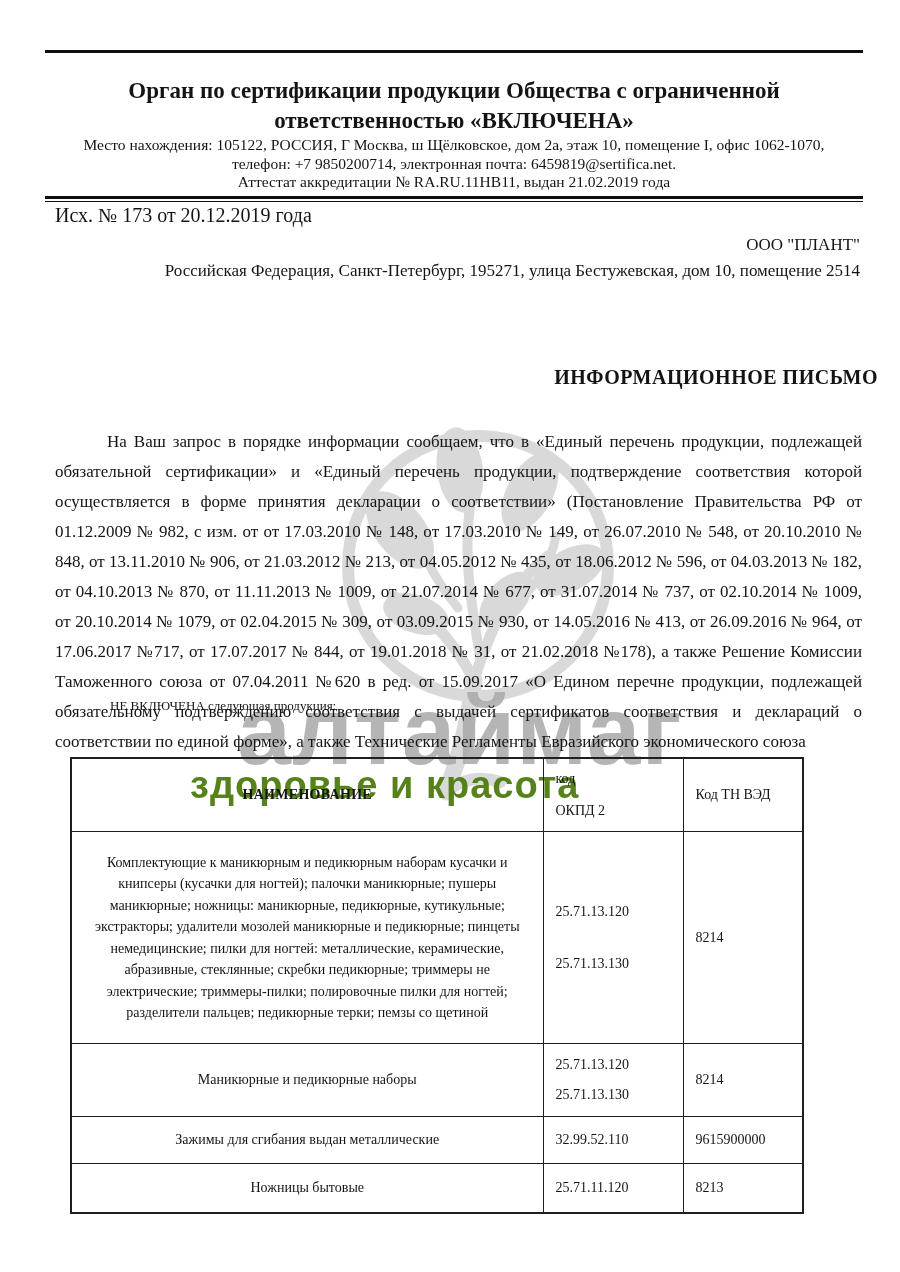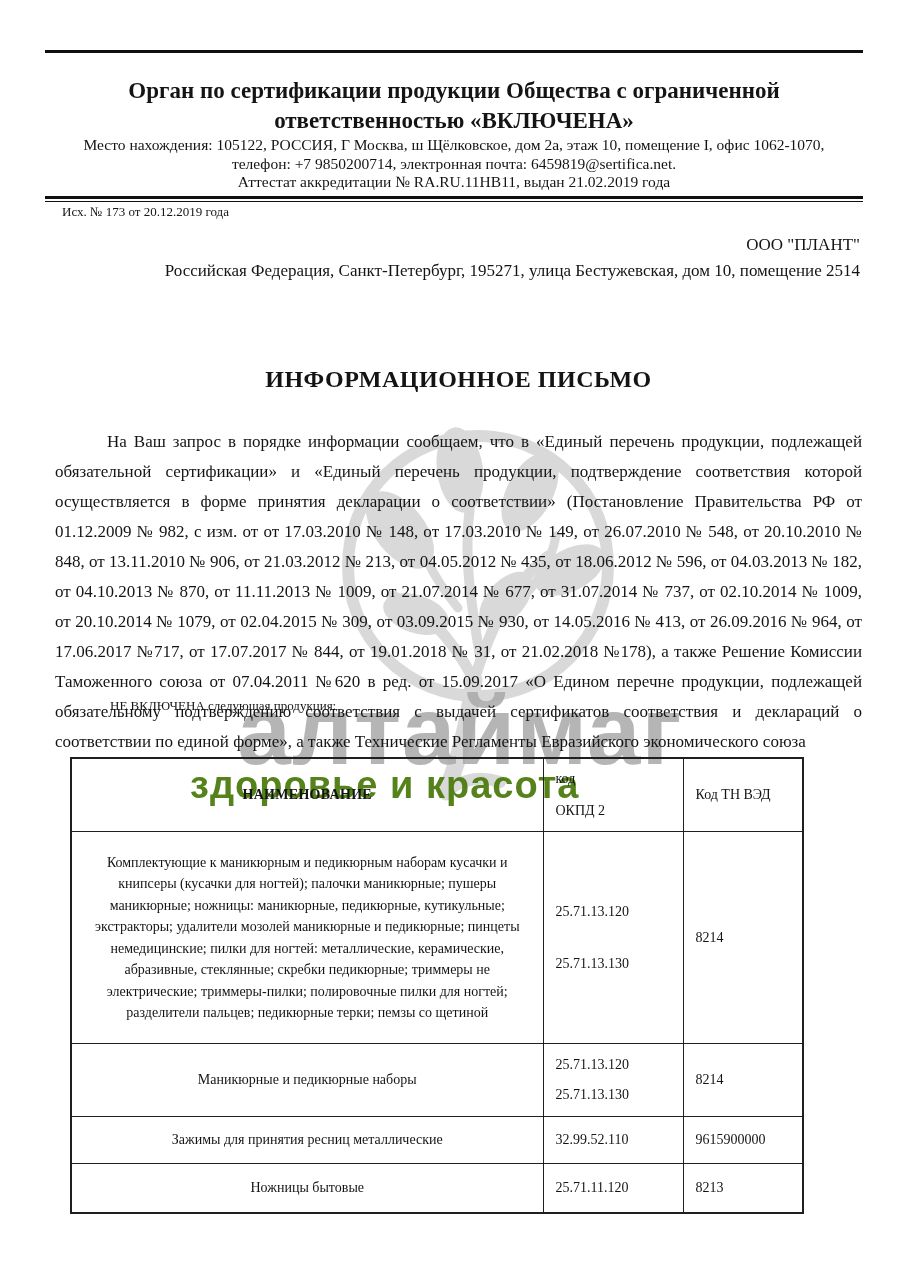--- a/index.html
+++ b/index.html
@@ -32,28 +32,28 @@
   
   .content{position:absolute;inset:0;z-index:1;}
   .letterhead{
     position:absolute;left:45px;top:50px;width:818px;
     border-top:3px solid #0f0f0f;
     padding-top:23px;text-align:center;
   }
   .lh-title{font-weight:bold;font-size:23px;line-height:30px;}
   .lh-small{font-size:15.5px;line-height:18.5px;}
   .lh-rule{margin-top:4px;height:2px;border-top:3px solid #0f0f0f;border-bottom:1px solid #0f0f0f;}
-  .ref-line{position:absolute;left:62px;top:204px;font-size:13px;}
+  .ref-line{position:absolute;left:55px;top:204px;font-size:20px;}
   .addressee{
     position:absolute;left:100px;right:40px;top:232px;
     text-align:right;font-size:17px;line-height:25.5px;
   }
   .doc-title{
-    position:absolute;left:55px;top:366px;width:807px;
-    text-align:center;font-weight:bold;font-size:24px;letter-spacing:.5px;
+    position:absolute;left:71px;top:366px;width:807px;
+    text-align:right;font-weight:bold;font-size:20px;letter-spacing:.5px;
   }
   .body-par{
     position:absolute;left:55px;top:427px;width:807px;
     font-size:17px;line-height:30px;
     text-align:justify;text-indent:52px;
   }
   .not-included{position:absolute;left:110px;top:698px;font-size:13px;}
   
   table.products{
     position:absolute;left:70px;top:757px;width:732px;
@@ -163,21 +163,21 @@
       </tr>
       <tr class="r2">
         <td class="name-cell">Маникюрные и педикюрные наборы</td>
         <td class="okpd-cell">
           <div>25.71.13.120</div>
           <div class="second gap-sm">25.71.13.130</div>
         </td>
         <td class="tnved-cell">8214</td>
       </tr>
       <tr class="r3">
-        <td class="name-cell">Зажимы для принятия ресниц металлические</td>
+        <td class="name-cell">Зажимы для сгибания выдан металлические</td>
         <td class="okpd-cell">
           <div>32.99.52.110</div>
 
         </td>
         <td class="tnved-cell">9615900000</td>
       </tr>
       <tr class="r4">
         <td class="name-cell">Ножницы бытовые</td>
         <td class="okpd-cell">
           <div>25.71.11.120</div>

